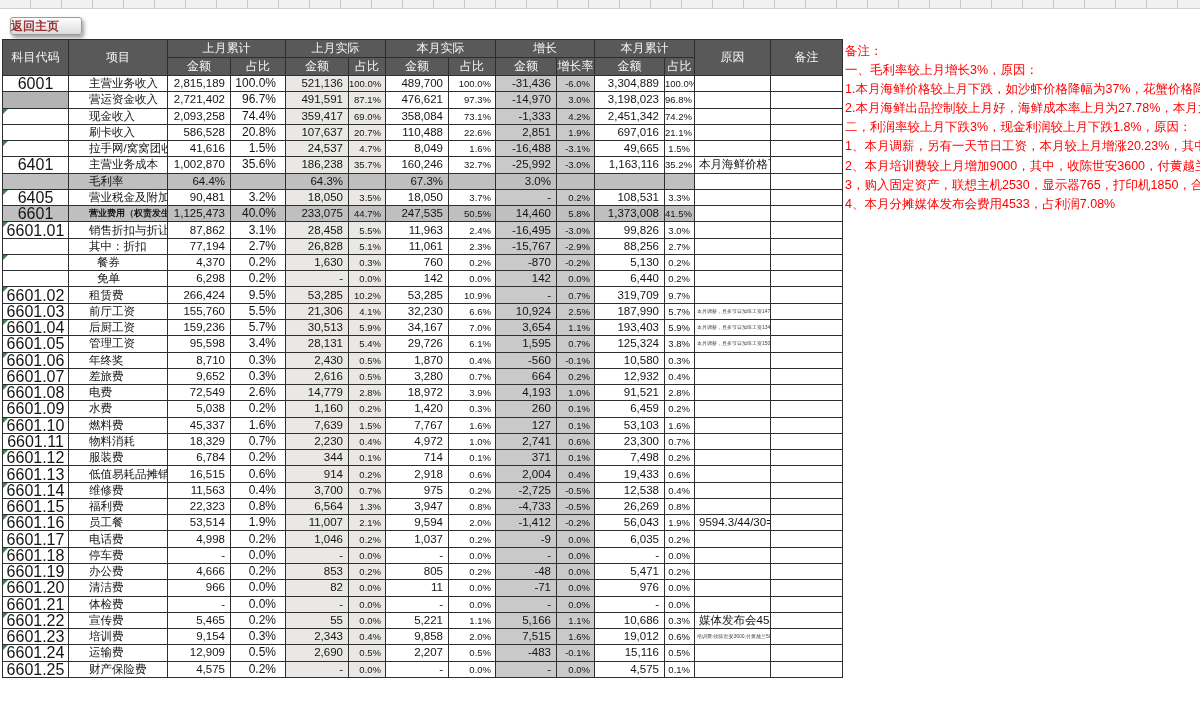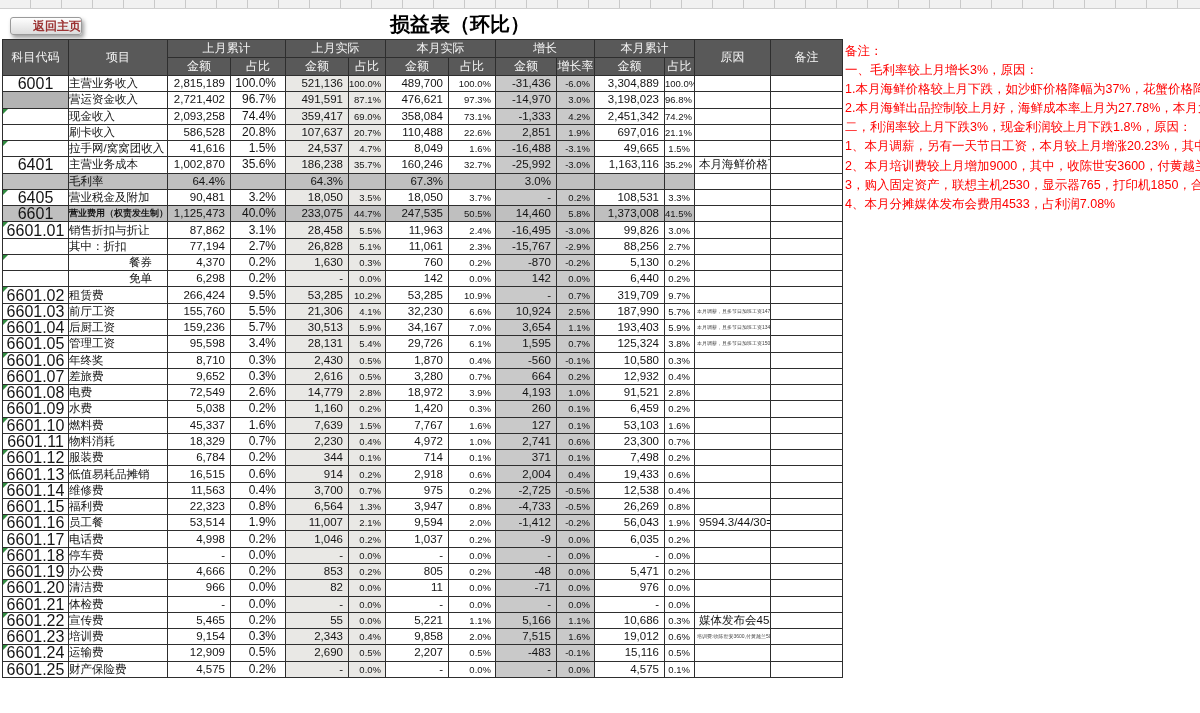--- a/index.html
+++ b/index.html
@@ -15,40 +15,40 @@
     position:absolute; left:0; top:0; width:1200px; height:9px;
     background:repeating-linear-gradient(90deg,#f1f1f1 0 30px,#c9c9c9 30px 31px);
     border-bottom:1px solid #cfcfcf;
   }
   .back-btn {
     position:absolute; left:10px; top:17px; width:72px; height:18px;
     background:linear-gradient(#fefefe,#dcdcdc);
     border:1px solid #9a9a9a; border-radius:3px;
     box-shadow:2px 3px 4px rgba(0,0,0,.38);
     font-size:12px; font-weight:bold; color:#9c3333;
-    text-align:right; line-height:16px; cursor:pointer;
+    text-align:left; line-height:16px; cursor:pointer;
   }
   .title {
     position:absolute; left:0; top:11px; width:920px; text-align:center;
     font-size:20px; font-weight:bold; color:#000;
   }
   .table-wrap { position:absolute; left:2px; top:39px; }
   table.grid { border-collapse:collapse; table-layout:fixed; width:840px; }
   table.grid th, table.grid td {
     border:1px solid #2e2e2e; overflow:hidden; white-space:nowrap;
   }
   thead th {
     background:#595959; color:#f5f5f5; font-weight:normal;
     font-size:12px; height:16.5px; border-color:#7d7d7d;
     border-top-color:#2e2e2e;
   }
   tbody td { height:16.27px; line-height:15px; font-size:11.5px; }
   td.code { text-align:center; font-size:16px; position:relative; }
-  td.item { text-align:left; padding-left:0; font-size:11.5px; }
-  td.item.indent { padding-left:60px; }
+  td.item { text-align:left; padding-left:20px; font-size:11.5px; }
+  td.item.indent { padding-left:28px; }
   td.a1, td.a2, td.a3, td.g1, td.a4 { text-align:right; padding-right:5px; }
   td.p1 { text-align:right; padding-right:9px; font-size:12px; }
   td.p2, td.p3, td.g2, td.p4 { text-align:right; padding-right:4px; font-size:9.5px; }
   td.a2, td.p2 { background:#e9e8e5; }
   td.g1, td.g2 { background:#c9c9c9; }
   td.reason { text-align:left; padding-left:4px; font-size:11.5px; }
   td.reason.tiny { font-size:5px; color:#444; padding-left:2px; }
   td.note { background:#fff; }
   tr.shade-code td.code { background:#b3b3b3; }
   tr.shade-row td.code, tr.shade-row td.item,
@@ -69,21 +69,20 @@
 </style>
 </head>
 <body>
 
 <div class="screen">
 
   <div class="top-strip"></div>
 
   <div class="back-btn">返回主页</div>
 
-  <div class="title">损益表（环比）</div>
 
   <div class="table-wrap">
     <table class="grid">
       <colgroup>
         <col style="width:66px">
           <col style="width:99px">
         <col style="width:63px">
           <col style="width:55px">
         <col style="width:63px">
           <col style="width:37px">

